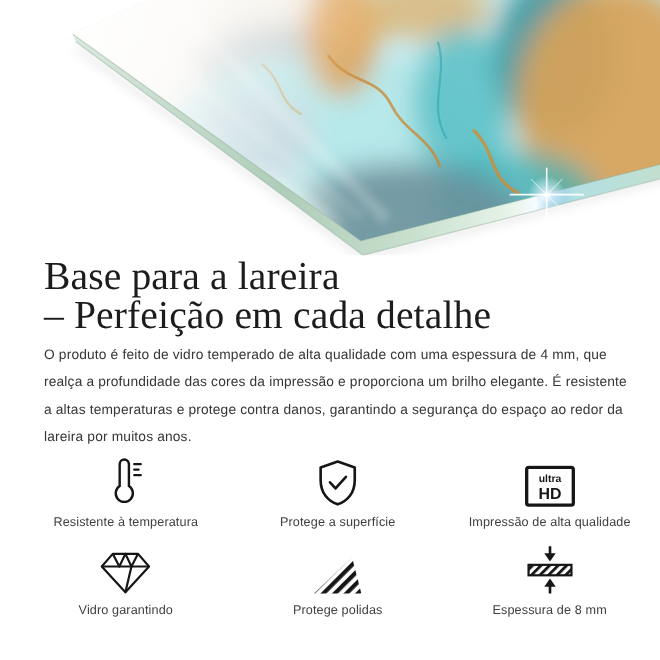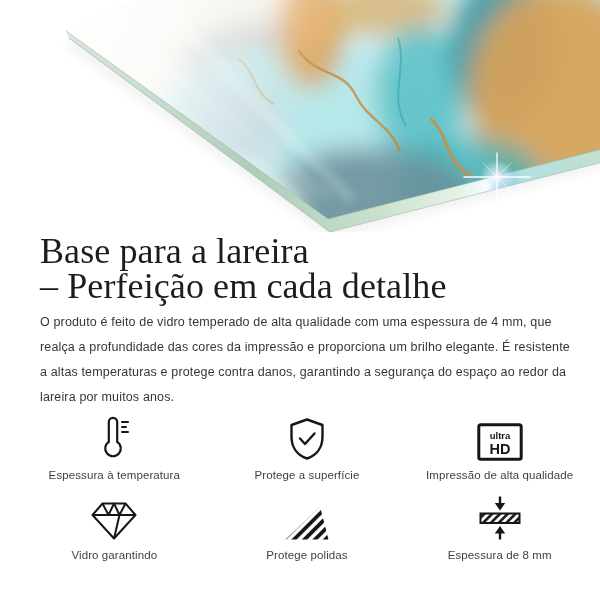--- a/index.html
+++ b/index.html
@@ -151,21 +151,21 @@
       <div class="icon-box">
         <svg width="34" height="46" viewBox="0 0 34 46">
           <path d="M11.8,26.9 A7.8,7.8 0 1 0 20.2,26.9 L20.2,7 A4.2,4.2 0 0 0 11.8,7 Z" fill="none" stroke="#161616" stroke-width="2.2"></path>
           <g stroke="#161616" stroke-width="2" stroke-linecap="round">
             <line x1="25" y1="7" x2="31" y2="7"></line>
             <line x1="25" y1="12" x2="29" y2="12"></line>
             <line x1="25" y1="17" x2="31" y2="17"></line>
           </g>
         </svg>
       </div>
-      <div class="label">Espessura à temperatura</div>
+      <div class="label">Resistente à temperatura</div>
     </div>
 
     <div class="feature">
       <div class="icon-box">
         <svg width="40" height="44" viewBox="0 0 40 44">
           <path d="M20,2.5 L35.5,8 V19.5 C35.5,31 29,38.5 20,41.5 C11,38.5 4.5,31 4.5,19.5 V8 Z" fill="none" stroke="#161616" stroke-width="2.4" stroke-linejoin="round"></path>
           <path d="M13,21.5 L18,27 L27.5,16.5" fill="none" stroke="#161616" stroke-width="2.4" stroke-linecap="round" stroke-linejoin="round"></path>
         </svg>
       </div>
       <div class="label">Protege a superfície</div>

